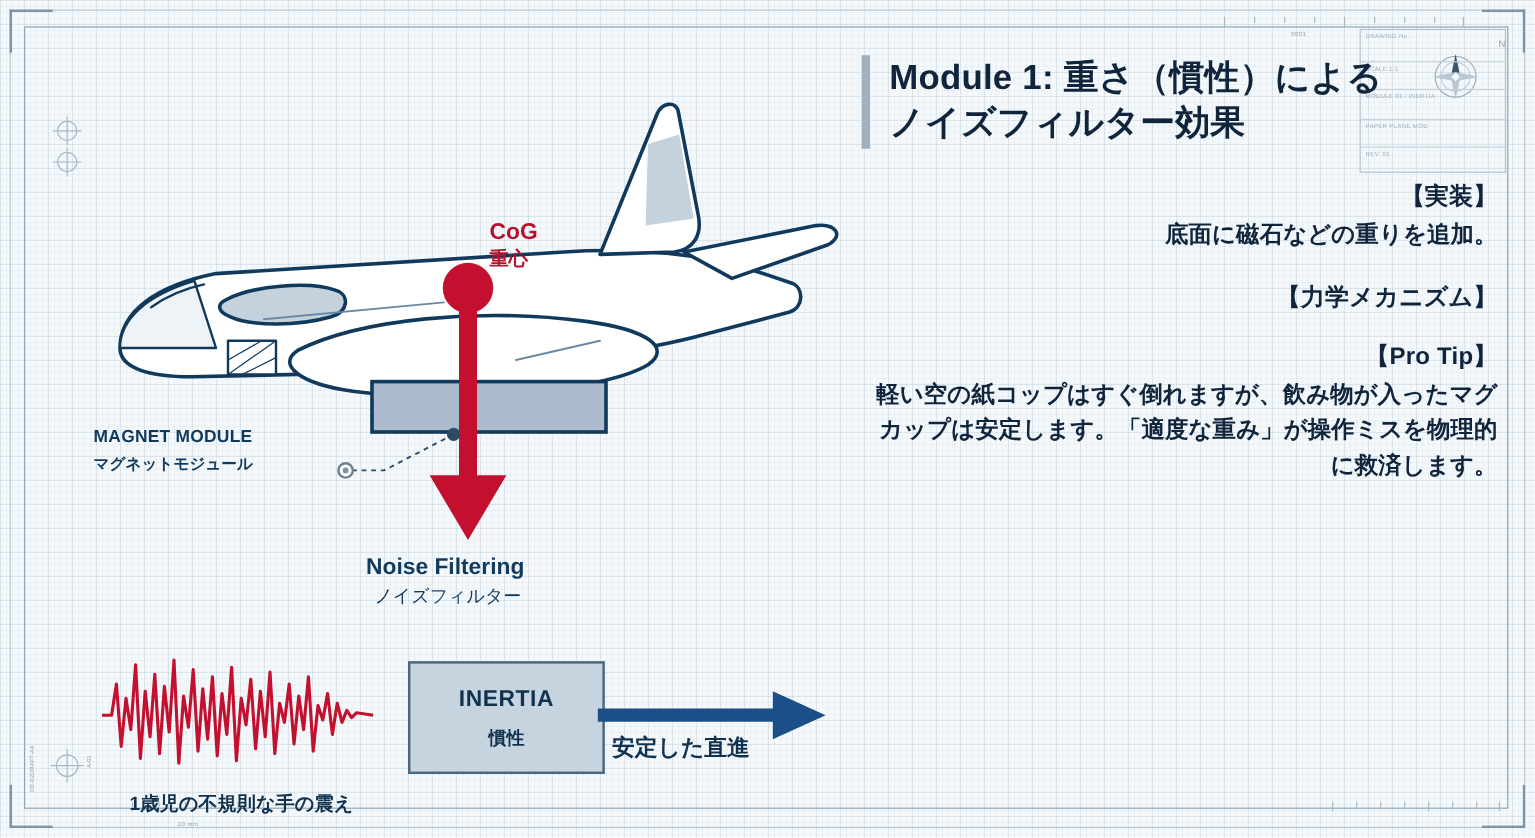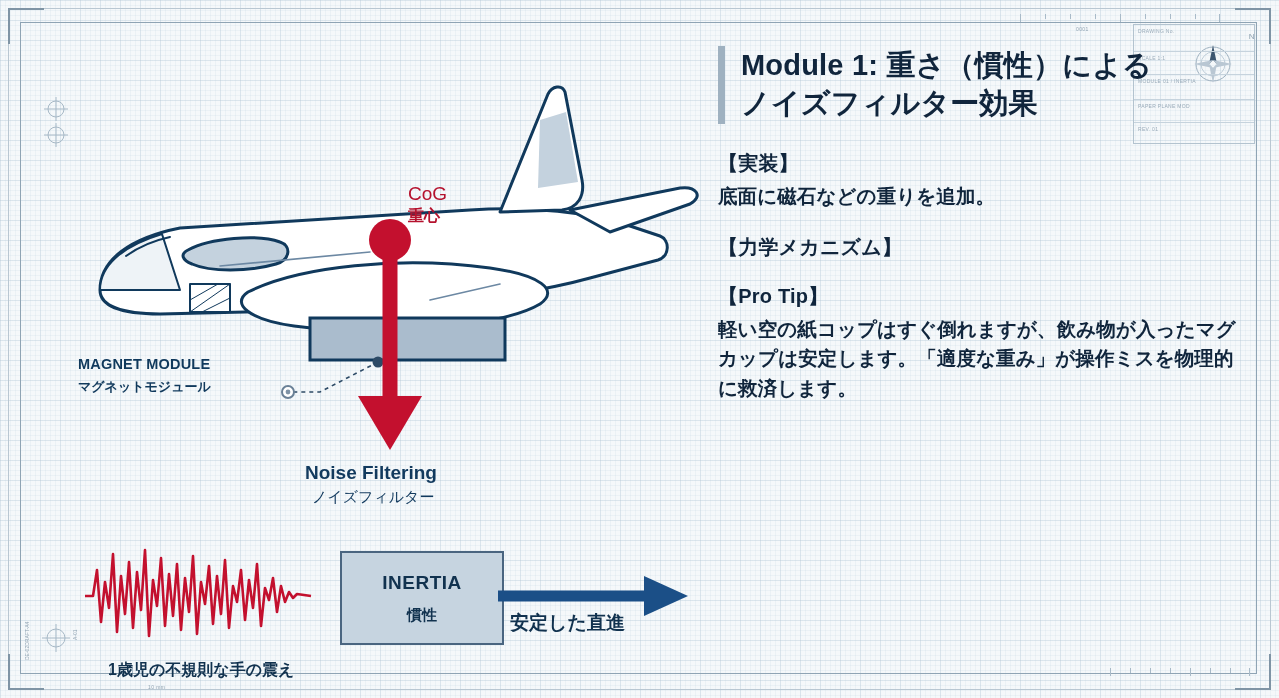--- a/index.html
+++ b/index.html
@@ -54,21 +54,21 @@
 
   
   .compass{position:absolute;right:38px;top:34px;width:56px;height:56px;}
 
   
   .left-panel{position:absolute;left:30px;top:30px;width:690px;height:640px;}
 
   
   .lbl{position:absolute;white-space:nowrap;}
 
-  .cog-en{font-size:19px;font-weight:normal;color:#b5122e;}
+  .cog-en{font-size:19px;font-weight:bold;color:#b5122e;}
   .cog-jp{font-size:16px;font-weight:bold;color:#b5122e;}
 
   .magnet-en{font-size:14.5px;font-weight:bold;color:#10395c;letter-spacing:.2px;}
   .magnet-jp{font-size:13px;font-weight:bold;color:#10395c;}
 
   .nf-en{font-size:19px;font-weight:bold;color:#123a5e;}
   .nf-jp{font-size:15px;font-weight:normal;color:#123a5e;}
 
   .inertia-box{
     position:absolute;left:310px;top:521px;width:160px;height:90px;
@@ -86,21 +86,21 @@
   }
 
   
   .right-panel{position:absolute;left:718px;top:46px;width:530px;}
   .title-wrap{display:flex;align-items:flex-start;margin-bottom:26px;}
   .title-bar{width:7px;background:#9fb1c0;align-self:stretch;margin-right:16px;min-height:78px;}
   .title-text{
     font-size:29px;line-height:1.32;font-weight:bold;color:#10253c;
     letter-spacing:.2px;
   }
-  .sec{margin-bottom:22px;}
+  .sec{margin-bottom:22px;text-align:right;}
   .sec-head{
     font-size:20px;font-weight:bold;color:#10253c;margin-bottom:5px;letter-spacing:.2px;
   }
   .sec-body{
     font-size:19.5px;line-height:1.52;font-weight:bold;color:#10253c;letter-spacing:.1px;
   }
 </style>
 </head>
 <body>
 

